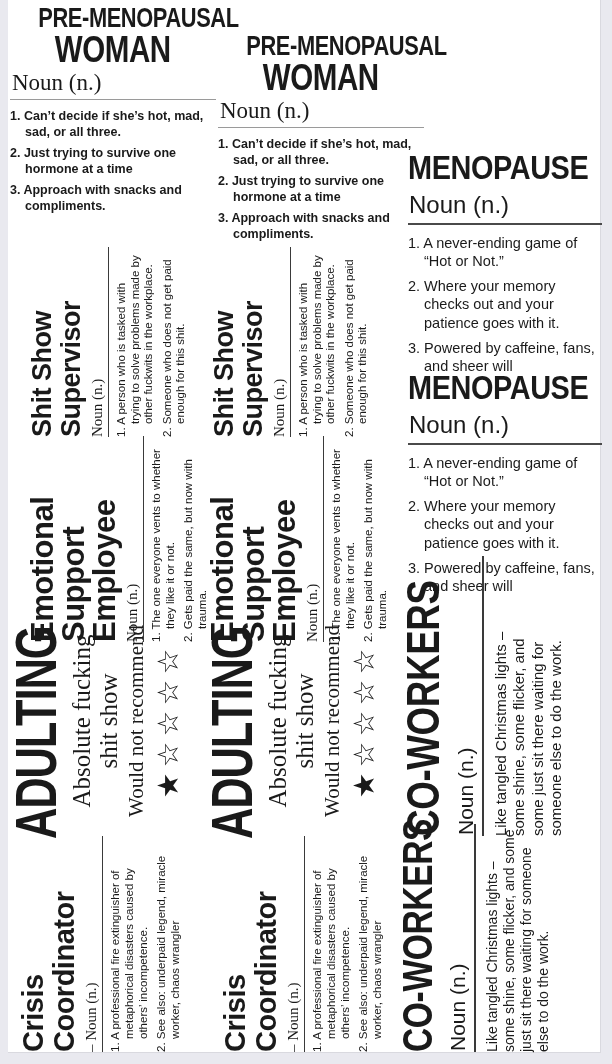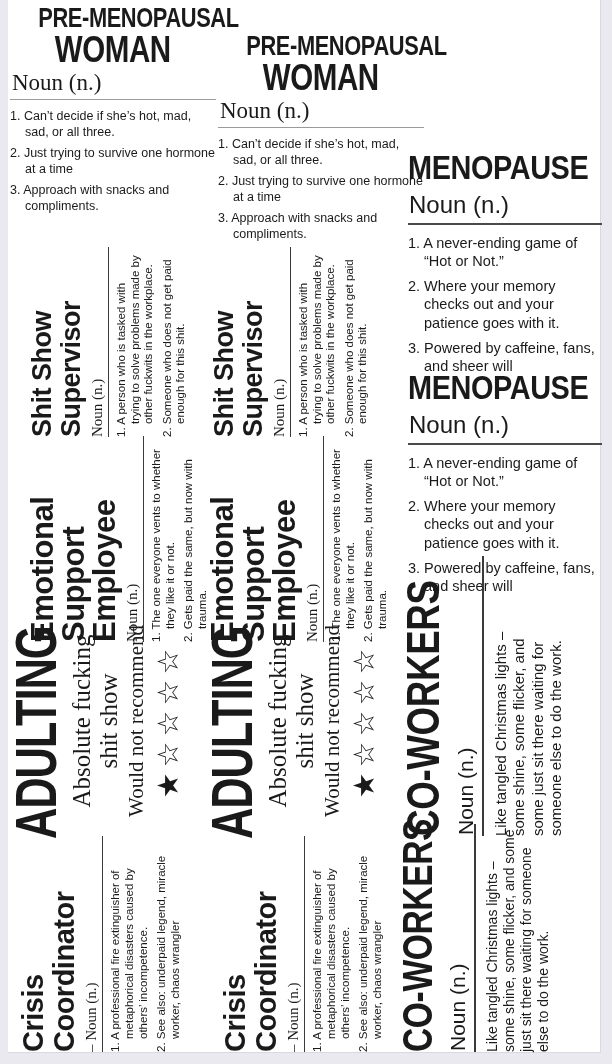--- a/index.html
+++ b/index.html
@@ -19,21 +19,21 @@
 
   .cond { display:inline-block; white-space:nowrap; font-weight:bold; }
   .serif { font-family:"Liberation Serif", serif; }
 
   
   .pm-title { text-align:center; line-height:1.0; margin-bottom:2px; }
   .pm-title .l1 .cond { font-size:28px; letter-spacing:-.5px; transform:scaleX(.78); transform-origin:50% 60%; }
   .pm-title .l2 .cond { font-size:36px; letter-spacing:-.5px; transform:scaleX(.82); transform-origin:50% 60%; }
   .pm .noun { font-size:23px; margin:2px 0 0 2px; }
   .pm .rule { border-bottom:1.5px solid #9a9a9a; margin:3px 0 8px; }
-  .pm .it { font-size:12.5px; font-weight:normal; line-height:1.28; padding-left:15px; text-indent:-15px; margin-bottom:5px; }
+  .pm .it { font-size:12.5px; font-weight:bold; line-height:1.28; padding-left:15px; text-indent:-15px; margin-bottom:5px; }
 
   
   .men-title .cond { font-size:34px; letter-spacing:-.5px; transform:scaleX(.85); transform-origin:0 60%; }
   .men .noun { font-size:24px; margin:4px 0 0 1px; }
   .men .rule { border-bottom:2px solid #4a4a4a; margin:4px 0 9px; }
   .men .it { font-size:14.5px; line-height:1.25; padding-left:16px; text-indent:-16px; margin-bottom:7px; }
 
   
   .ss-title { font-weight:bold; font-size:27px; letter-spacing:-.5px; line-height:1.06; }
   .ese-title { font-weight:bold; font-size:31px; letter-spacing:-.5px; line-height:1.0; }

